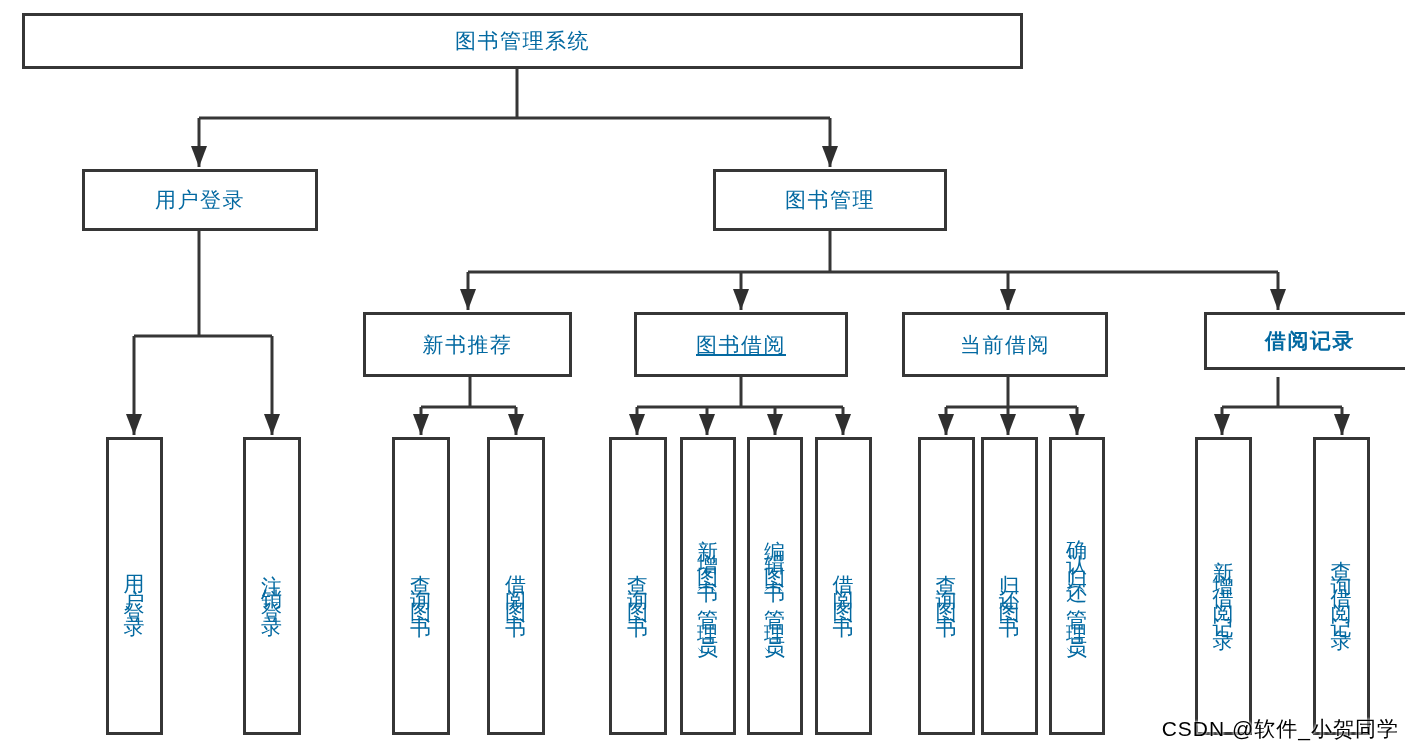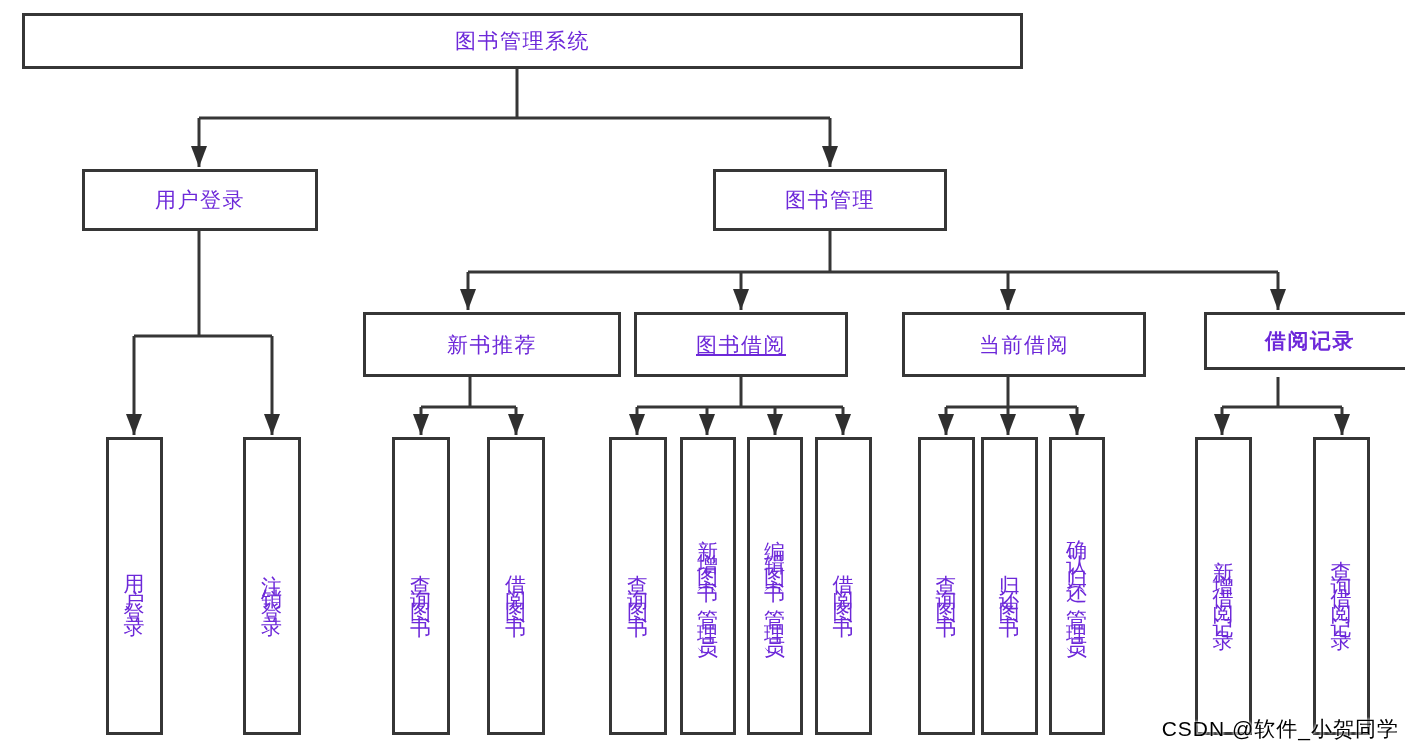--- a/index.html
+++ b/index.html
@@ -10,21 +10,21 @@
     font-family:"Liberation Sans", sans-serif;
     overflow:hidden;
   }
   #connectors { position:absolute; left:0; top:0; width:1405px; height:747px; }
   .box {
     position:absolute;
     box-sizing:border-box;
     border:3px solid #363636;
     background:#ffffff;
     display:flex; align-items:center; justify-content:center;
-    color:#6d28d9;
+    color:#0369a1;
   }
   .h-lbl { font-size:21px; letter-spacing:1.5px; white-space:nowrap; }
   .v-lbl {
     writing-mode:vertical-rl;
     text-orientation:mixed;
     font-size:21px;
     letter-spacing:14px;
     line-height:1;
   }
   #watermark {
@@ -109,27 +109,27 @@
     <span class="h-lbl">图书管理系统</span>
   </div>
 
   <div class="box" style="left:82px; top:169px; width:236px; height:62px;">
     <span class="h-lbl">用户登录</span>
   </div>
   <div class="box" style="left:713px; top:169px; width:234px; height:62px;justify-content:center;">
     <span class="h-lbl">图书管理</span>
   </div>
 
-  <div class="box" style="left:363px; top:312px; width:258px; height:65px;text-align:center;">
+  <div class="box" style="left:363px; top:312px; width:209px; height:65px;text-align:center;">
     <span class="h-lbl">新书推荐</span>
   </div>
   <div class="box" style="left:634px; top:312px; width:214px; height:65px;text-decoration:underline;">
     <span class="h-lbl">图书借阅</span>
   </div>
-  <div class="box" style="left:902px; top:312px; width:244px; height:65px;">
+  <div class="box" style="left:902px; top:312px; width:206px; height:65px;">
     <span class="h-lbl">当前借阅</span>
   </div>
   <div class="box" style="left:1204px; top:312px; width:212px; height:58px;font-weight:bold;">
     <span class="h-lbl">借阅记录</span>
   </div>
 
   <div class="box" style="left:106px; top:437px; width:57px; height:298px;">
     <span class="v-lbl">用户登录</span>
   </div>
   <div class="box" style="left:243px; top:437px; width:58px; height:298px;">

